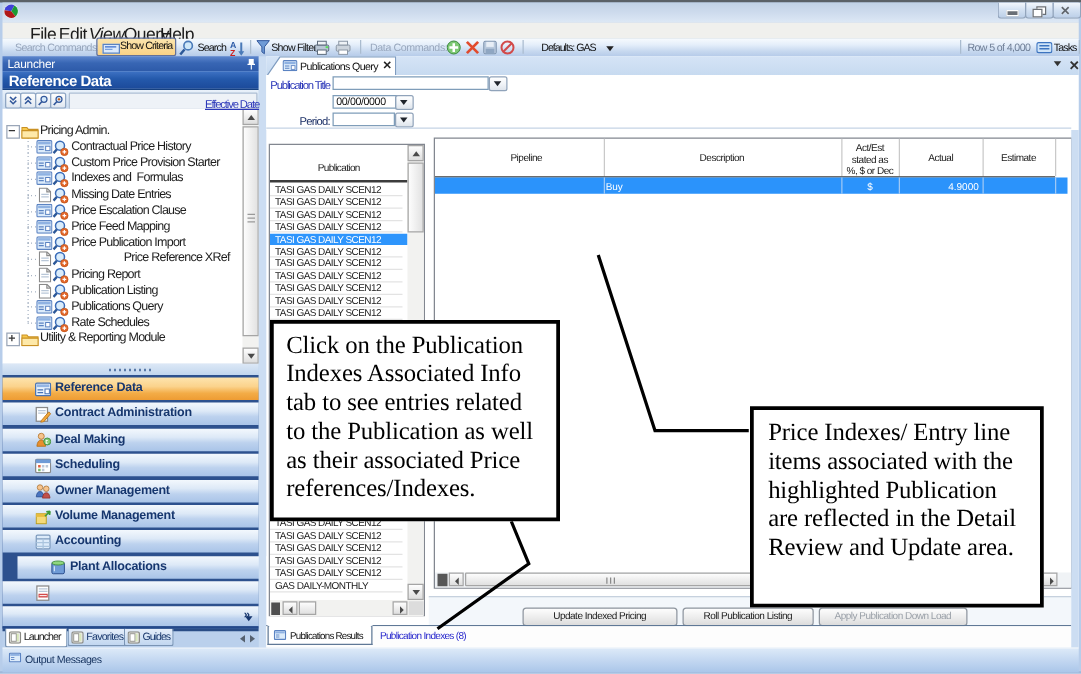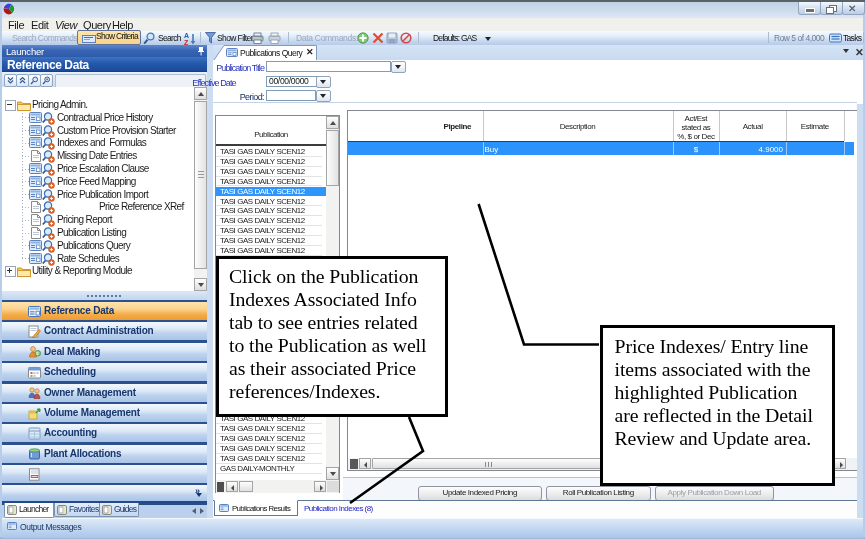--- a/index.html
+++ b/index.html
@@ -40,21 +40,21 @@
     </div>
   <div class="ab" style="left:820px;top:2px;width:21px;height:12px;background:linear-gradient(#f4f8fd,#d3e1f2 50%,#bccfe8);border:1px solid #93a5bd;border-top:none;border-radius:0 0 3px 3px;">
      <div class="ab" style="left:8px;top:3px;width:6px;height:5px;background:#fff;border:1px solid #6a6f76;"></div>
      <div class="ab" style="left:5px;top:5px;width:6px;height:5px;background:#fff;border:1px solid #6a6f76;"></div>
     </div>
   <div class="ab" style="left:842px;top:2px;width:21px;height:12px;background:linear-gradient(#f4f8fd,#d3e1f2 50%,#bccfe8);border:1px solid #93a5bd;border-top:none;border-radius:0 0 3px 3px;">
      <div class="ab" style="left:5px;top:1px;font-size:10px;font-weight:bold;color:#5f656d;text-shadow:0 0 1px #fff;">✕</div>
     </div>
 
   <div class="ab" style="left:2px;top:18px;width:861px;height:13px;background:#f0f0ed;"></div>
-  <div class="ab" style="left:0;top:18px;width:750px;height:13px;font-size:11px;letter-spacing:-0.4px;color:#1b1b1b;">
+  <div class="ab" style="left:16px;top:18px;width:750px;height:13px;font-size:14px;letter-spacing:-0.4px;color:#1b1b1b;">
     <span style="position:absolute;left:8px;top:1px;">File</span>
     <span style="position:absolute;left:31px;top:1px;">Edit</span>
     <span style="position:absolute;left:55px;top:1px;font-style:italic;">View</span>
     <span style="position:absolute;left:83px;top:1px;">Query</span>
     <span style="position:absolute;left:112px;top:1px;">Help</span>
   </div>
 
   <div id="toolbar" class="ab" style="left:2px;top:31px;width:861px;height:14px;background:linear-gradient(#f6fafe 0%,#e4eefa 35%,#c6d8ef 72%,#b6cbe9 100%);">
     <span class="ab" style="left:10px;top:2px;font-size:8.5px;letter-spacing:-0.5px;color:#98a7bd;">Search Commands:</span>
     <div class="ab" style="left:75px;top:-1px;width:62px;height:13px;background:linear-gradient(#fce5ae,#f9d286);border:1px solid #62719a;border-radius:2px;">
@@ -453,21 +453,21 @@
           <svg width="13" height="13" viewBox="0 0 13 13">
             <rect x="1" y="1" width="11" height="11" rx="1" fill="#dcebfa" stroke="#7e9bbd"></rect>
             <line x1="1" y1="4" x2="12" y2="4" stroke="#7e9bbd"></line>
             <line x1="1" y1="7" x2="12" y2="7" stroke="#aac4de"></line>
             <line x1="1" y1="10" x2="12" y2="10" stroke="#aac4de"></line>
             <line x1="6.5" y1="4" x2="6.5" y2="12" stroke="#aac4de"></line>
           </svg>
         </div>
         <span class="ab" style="left:42px;top:3px;font-size:10px;letter-spacing:-0.2px;font-weight:bold;color:#16366e;white-space:nowrap;">Accounting</span>
       </div>
-    <div class="ab" style="left:2px;top:444.8px;width:205px;height:18px;background:linear-gradient(#f3f8fd 0%,#dde9f7 38%,#bdd2ee 62%,#a9c4e8 100%);">
+    <div class="ab" style="left:14px;top:444.8px;width:205px;height:18px;background:linear-gradient(#f3f8fd 0%,#dde9f7 38%,#bdd2ee 62%,#a9c4e8 100%);">
         <div class="ab" style="left:26px;top:2.5px;">
           <svg width="13" height="13" viewBox="0 0 13 13">
             <rect x="1.5" y="3" width="10" height="9" rx="1.2" fill="#6f9bd6" stroke="#2c4f8e" stroke-width="0.8"></rect>
             <ellipse cx="6.5" cy="3.4" rx="5" ry="1.6" fill="#8fd67f" stroke="#3f8a3c" stroke-width="0.7"></ellipse>
             <line x1="3.5" y1="6" x2="3.5" y2="10" stroke="#cfe0f5" stroke-width="1"></line>
           </svg>
         </div>
         <span class="ab" style="left:42px;top:3px;font-size:10px;letter-spacing:-0.2px;font-weight:bold;color:#16366e;white-space:nowrap;">Plant Allocations</span>
       </div>
     <div class="ab" style="left:2px;top:465.2px;width:205px;height:18px;background:linear-gradient(#f3f8fd 0%,#dde9f7 38%,#bdd2ee 62%,#a9c4e8 100%);">
@@ -545,21 +545,21 @@
     <span class="ab" style="left:240px;top:47.5px;font-size:8.5px;letter-spacing:-0.5px;color:#111;">Publications Query</span>
     <span class="ab" style="left:306px;top:47px;font-size:9px;font-weight:bold;color:#222;">✕</span>
     <div class="ab" style="left:843px;top:49px;border-left:3.5px solid transparent;border-right:3.5px solid transparent;border-top:4.5px solid #333;"></div>
     <span class="ab" style="left:855px;top:45.5px;font-size:10.5px;font-weight:bold;color:#333;">✕</span>
   </div>
   <div id="form">
     <div class="ab" style="left:213px;top:60px;width:644px;height:44px;background:#fff;"></div>
     <span class="ab" style="left:164px;top:63px;width:100px;text-align:right;font-size:9px;letter-spacing:-0.9px;color:#2a36b8;">Publication Title</span>
     <div class="fld" style="left:266px;top:61px;width:123px;"></div>
     <div class="ddb" style="left:391px;top:61px;"></div>
-    <span class="ab" style="left:164px;top:78px;width:100px;text-align:center;font-size:9px;letter-spacing:-0.9px;color:#2a36b8;">Effective Date</span>
+    <span class="ab" style="left:164px;top:78px;width:100px;text-align:left;font-size:9px;letter-spacing:-0.9px;color:#2a36b8;text-decoration:underline;">Effective Date</span>
     <div class="fld" style="left:266px;top:76px;width:48px;font-size:8.5px;letter-spacing:-0.3px;color:#111;line-height:9px;padding-left:2px;">00/00/0000</div>
     <div class="ddb" style="left:316px;top:76px;"></div>
     <span class="ab" style="left:164px;top:92px;width:100px;text-align:right;font-size:9px;letter-spacing:-0.6px;color:#1b2f66;">Period:</span>
     <div class="fld" style="left:266px;top:90px;width:48px;"></div>
     <div class="ddb" style="left:316px;top:90px;"></div>
     <div class="ab" style="left:213px;top:102px;width:644px;height:1px;background:#c5d3e5;"></div>
   </div>
   <div id="listbox">
     <div class="ab" style="left:215px;top:115px;width:125px;height:378px;background:#fff;border:1px solid #828790;box-sizing:border-box;"></div>
     <span class="ab" style="left:216px;top:130px;width:110px;text-align:center;font-size:8px;letter-spacing:-0.5px;color:#222;">Publication</span>
@@ -618,21 +618,21 @@
       </div>
     <div class="ab" style="left:327px;top:481px;width:12px;height:11px;background:#dcdcdc;"></div>
   </div>
   <div id="table">
     <div class="ab" style="left:347px;top:110px;width:510.5px;height:360.5px;background:#fff;border:1px solid #828790;box-sizing:border-box;"></div>
     <div class="ab" style="left:482.6px;top:111px;width:1px;height:30px;background:#c9c9c9;"></div>
       <div class="ab" style="left:672.5px;top:111px;width:1px;height:30px;background:#c9c9c9;"></div>
       <div class="ab" style="left:719.3px;top:111px;width:1px;height:30px;background:#c9c9c9;"></div>
       <div class="ab" style="left:786px;top:111px;width:1px;height:30px;background:#c9c9c9;"></div>
       <div class="ab" style="left:843.6px;top:111px;width:1px;height:30px;background:#c9c9c9;"></div>
-    <span class="ab gr8" style="left:351px;top:122px;width:120px;text-align:right;font-weight:bold;">Pipeline</span>
+    <span class="ab gr8" style="left:361px;top:122px;width:120px;text-align:center;">Pipeline</span>
       <span class="ab gr8" style="left:517.5px;top:122px;width:120px;text-align:center;">Description</span>
       <span class="ab gr8" style="left:692.6px;top:122px;width:120px;text-align:center;">Actual</span>
       <span class="ab gr8" style="left:754.8px;top:122px;width:120px;text-align:center;">Estimate</span>
     <span class="ab gr8" style="left:655.9px;top:113.5px;width:80px;text-align:center;">Act/Est<br>stated as<br>%, $ or Dec</span>
     <div class="ab" style="left:348px;top:140.5px;width:496px;height:1.6px;background:#3c3c3c;"></div>
     <div class="ab" style="left:348px;top:142.3px;width:505.5px;height:12.4px;background:#2b93fb;"></div>
     <span class="ab" style="left:484.5px;top:144.5px;font-size:8px;color:#fff;">Buy</span>
     <span class="ab" style="left:676px;top:144.5px;width:40px;text-align:center;font-size:8px;color:#fff;">$</span>
     <span class="ab" style="left:700px;top:144.5px;width:83px;text-align:right;font-size:8px;color:#fff;">4.9000</span>
     <div class="ab" style="left:482.6px;top:142.3px;width:1px;height:12.4px;background:#9ec8f5;"></div>

